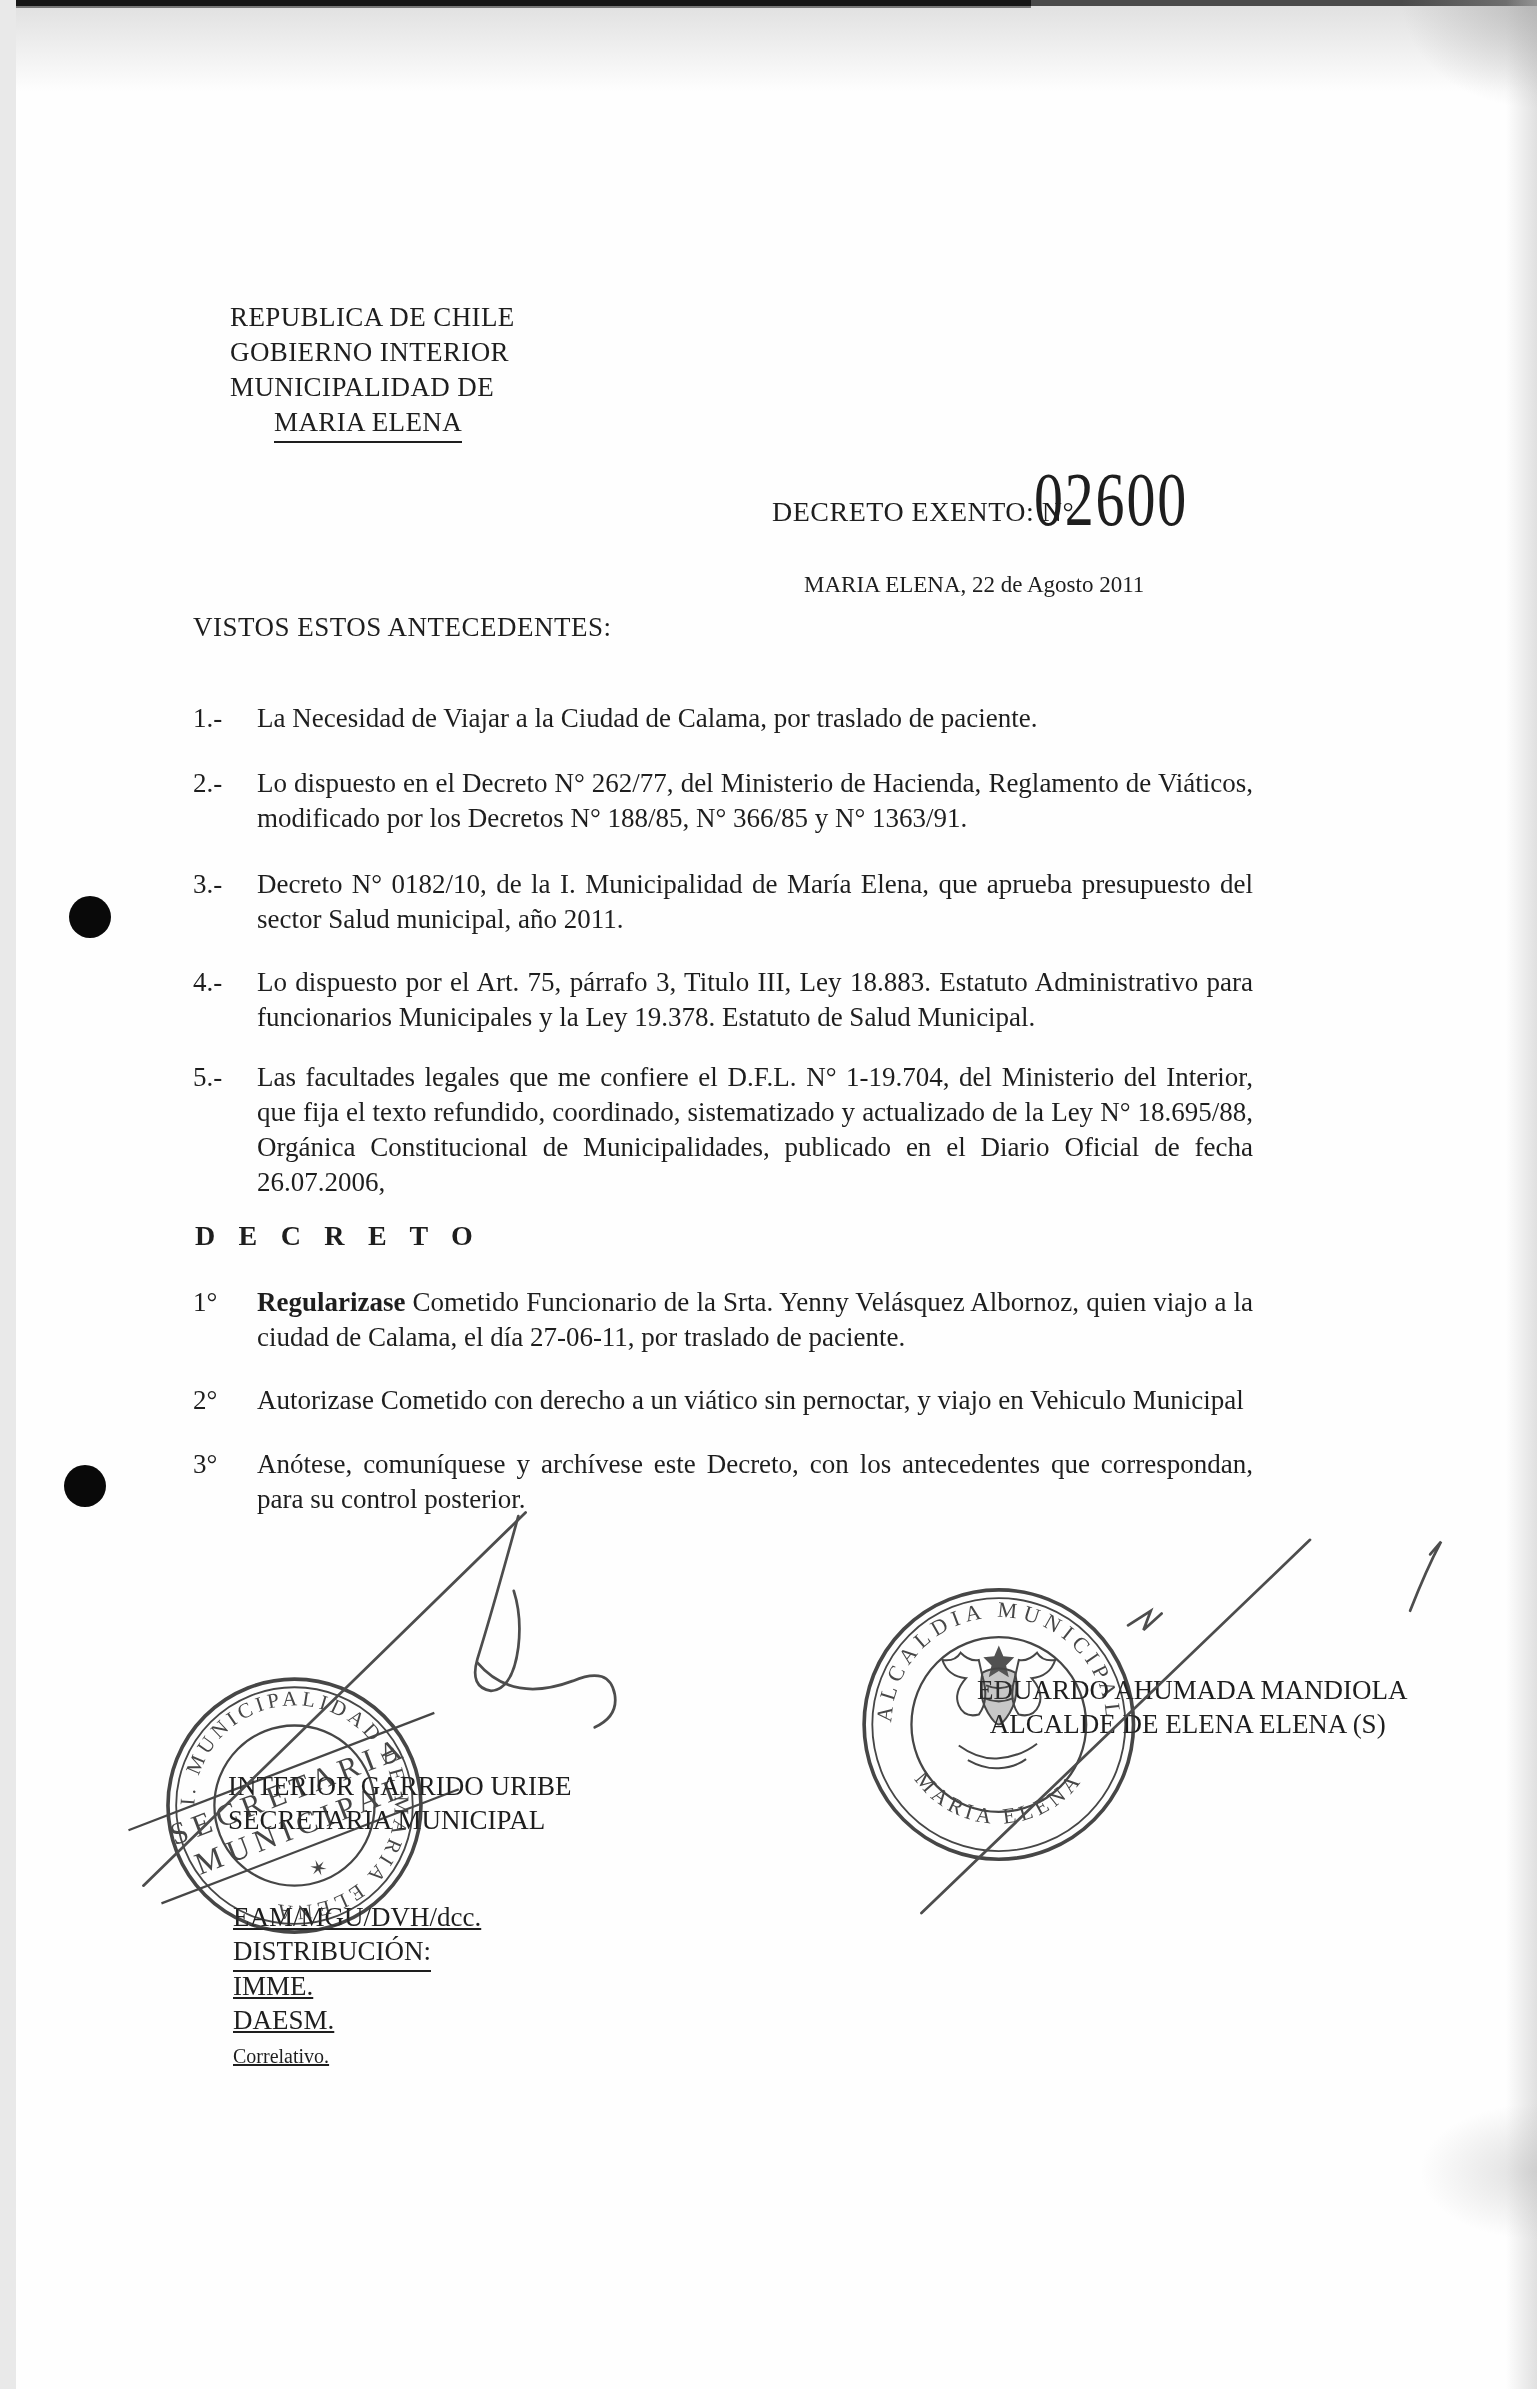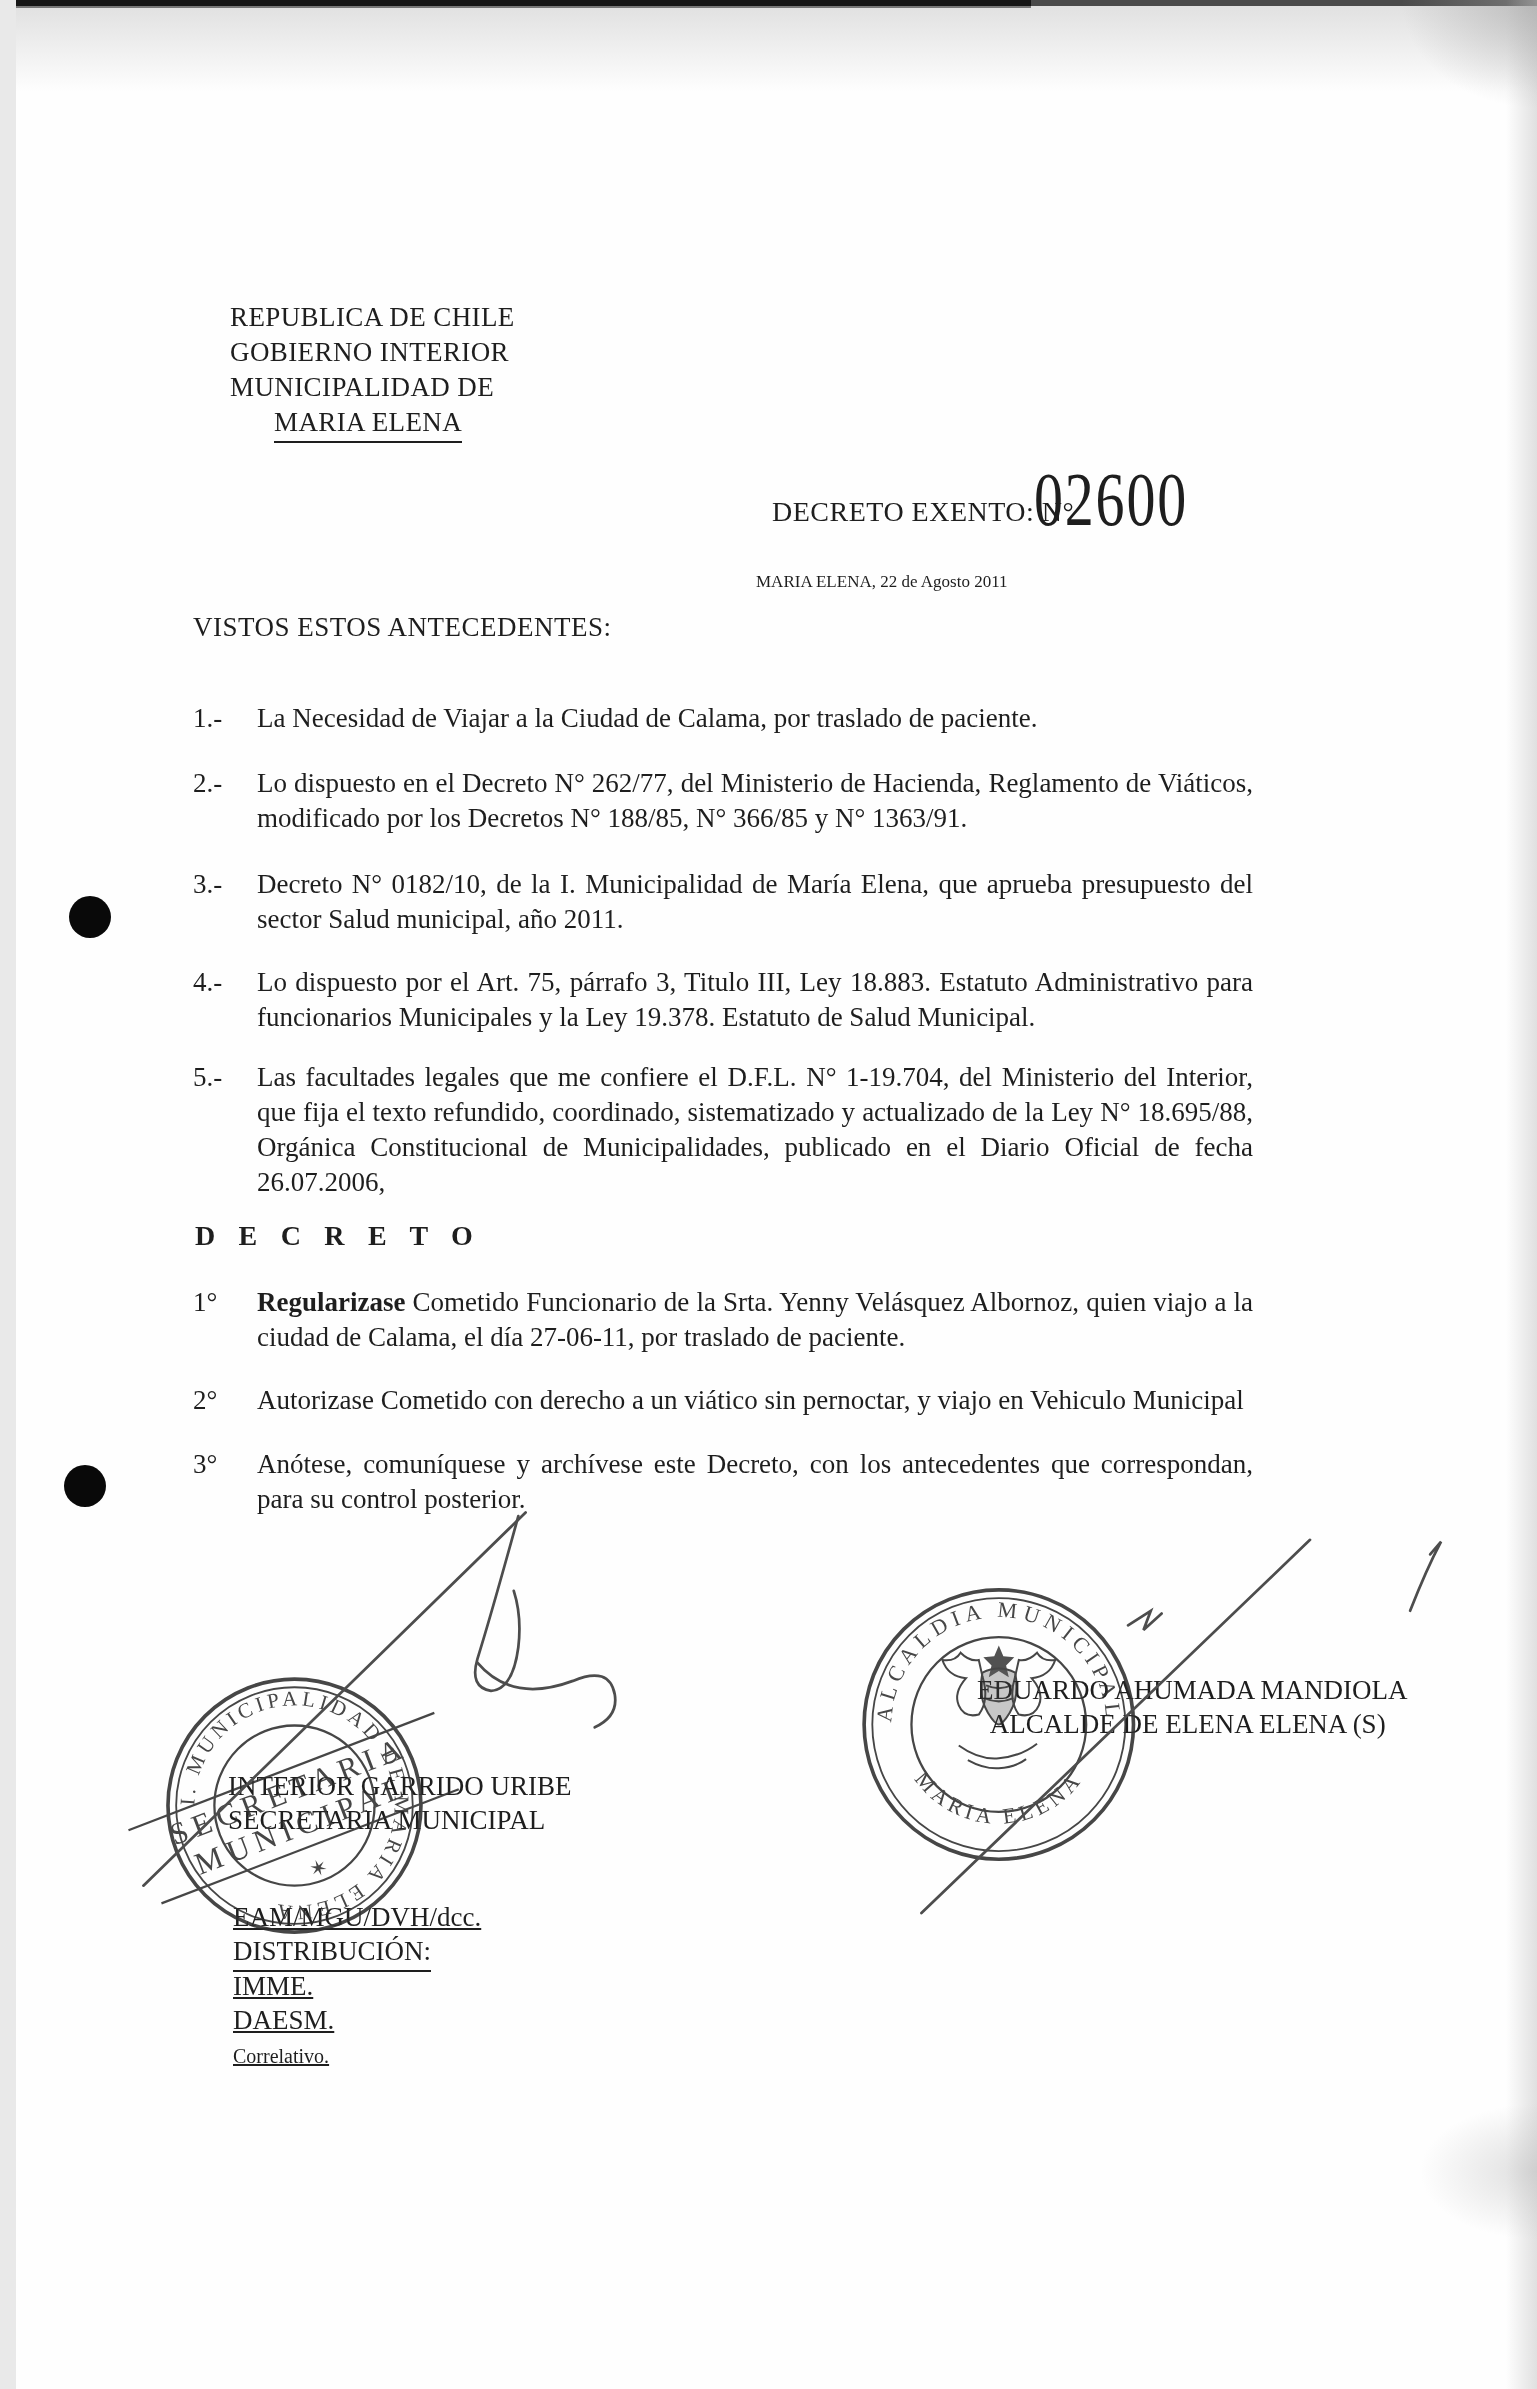--- a/index.html
+++ b/index.html
@@ -24,21 +24,21 @@
 
   
   .letterhead { top:300px; left:214px; font-size:27px; line-height:35px; letter-spacing:0.4px; }
   .letterhead .indent { margin-left:44px; }
   .u-line { display:inline-block; border-bottom:2.7px solid #1e1e1e; padding-bottom:0.9px; }
 
   
   .decree-label  { top:496px; left:756px; font-size:28px; letter-spacing:0.5px; }
   .decree-number { top:455px; left:1018px; font-size:58px; letter-spacing:1.8px;
                    transform:scaleY(1.32); transform-origin:left top; display:inline-block; }
-  .dateline { top:572px; left:740px; font-size:17px; }
+  .dateline { top:572px; left:788px; font-size:23px; }
 
   
   .vistos-heading { top:612px; left:177px; font-size:27px; letter-spacing:0.5px; }
   .item { left:177px; width:1060px; display:flex; font-size:27px; line-height:35px; }
   .item .num  { flex:0 0 64px; }
   .item .text { width:997px; text-align:justify; }
   .decreto-heading { top:1220px; left:179px; font-size:28px; font-weight:bold; letter-spacing:8.2px;font-family:Liberation Serif, serif; }
   b.lead { font-weight:bold; }
 
   

